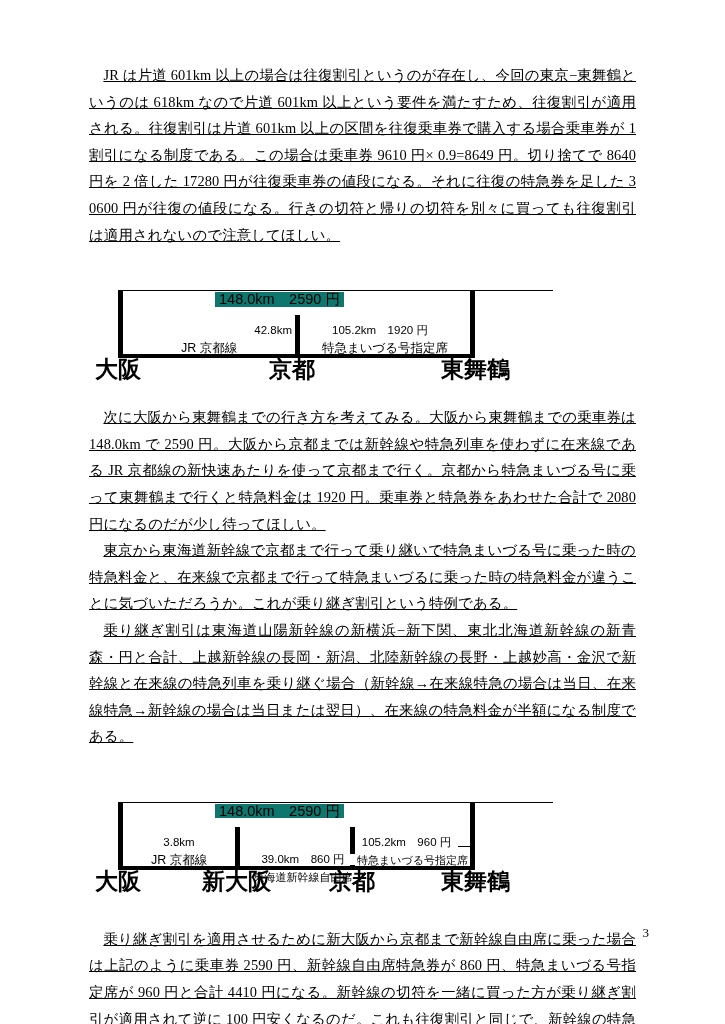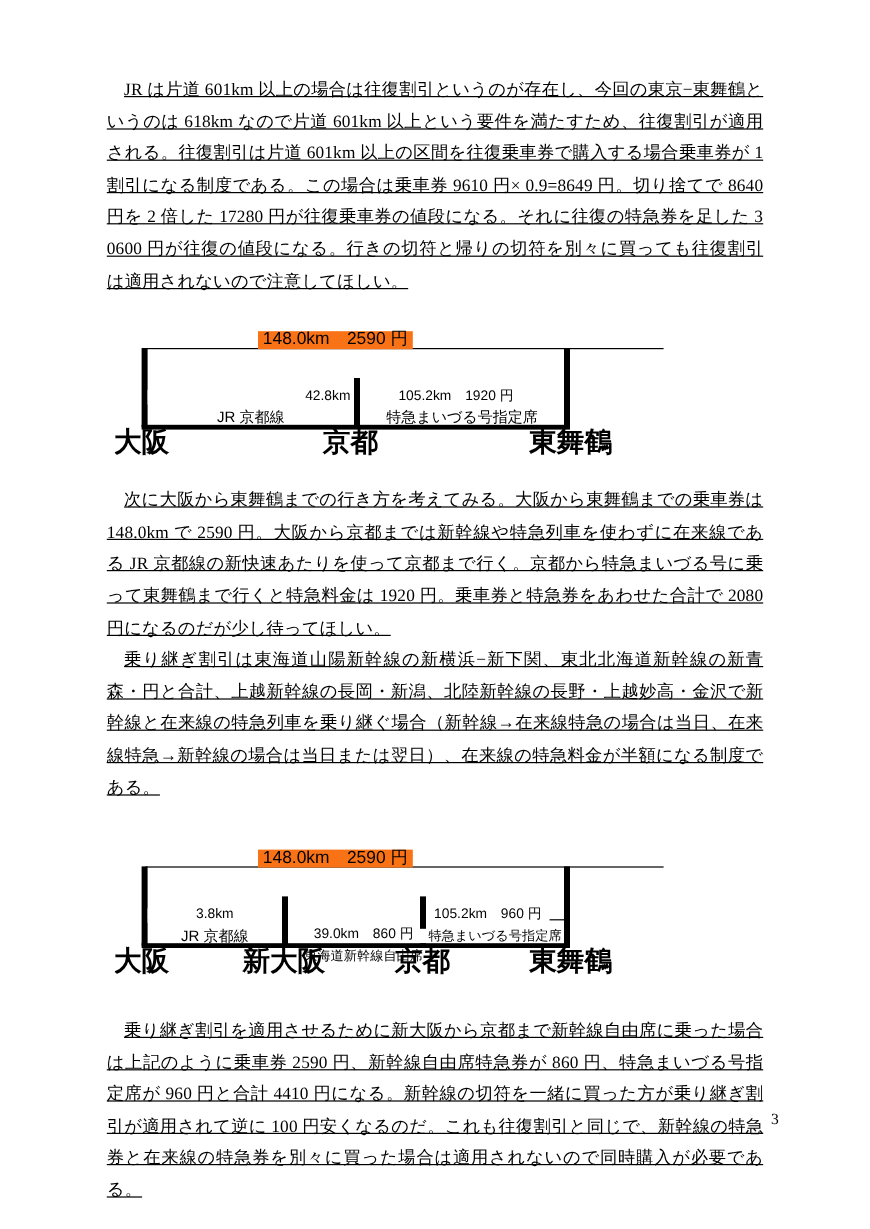--- a/index.html
+++ b/index.html
@@ -57,23 +57,24 @@
   
   .total-rule {
     position: absolute;
     height: 0;
     border-top: 1.6px solid #000;
   }
   .total-label {
     position: absolute;
     font-size: 14.5px;
     white-space: nowrap;
-    background: #f97316;
+    background: #0f766e;
     padding: 0 4px;
     line-height: 1;
+    margin-top: 16px;
   }
 
   
   .tick {
     position: absolute;
     width: 4.5px;
     background: #000000;
   }
 
   
@@ -163,20 +164,21 @@
         <div class="baseline" style="left:29px; width:357px; top:82px;"></div>
 
         <div class="station" style="left:6px; top:86px;">大阪</div>
         <div class="station" style="left:180px; top:86px;">京都</div>
         <div class="station" style="left:352px; top:86px;">東舞鶴</div>
       </div>
     </div>
 
     <p class="para" style="margin-top:42px;">次に大阪から東舞鶴までの行き方を考えてみる。大阪から東舞鶴までの乗車券は 148.0km で 2590 円。大阪から京都までは新幹線や特急列車を使わずに在来線である JR 京都線の新快速あたりを使って京都まで行く。京都から特急まいづる号に乗って東舞鶴まで行くと特急料金は 1920 円。乗車券と特急券をあわせた合計で 2080 円になるのだが少し待ってほしい。</p>
 
+    <p class="para">東京から東海道新幹線で京都まで行って乗り継いで特急まいづる号に乗った時の特急料金と、在来線で京都まで行って特急まいづるに乗った時の特急料金が違うことに気づいただろうか。これが乗り継ぎ割引という特例である。</p>
 
     <p class="para">乗り継ぎ割引は東海道山陽新幹線の新横浜−新下関、東北北海道新幹線の新青森・円と合計、上越新幹線の長岡・新潟、北陸新幹線の長野・上越妙高・金沢で新幹線と在来線の特急列車を乗り継ぐ場合（新幹線→在来線特急の場合は当日、在来線特急→新幹線の場合は当日または翌日）、在来線の特急料金が半額になる制度である。</p>
 
     <div class="diagram" style="margin-top:34px;">
       <div class="diagram-inner" style="height:90px;">
 
         <div class="total-rule" style="left:32px; right:83px; top:18px;"></div>
         <div class="total-label" style="left:126px; top:4px;">148.0km　2590 円</div>
 
         <div class="tick" style="left:29px; top:18px; height:66px;"></div>

